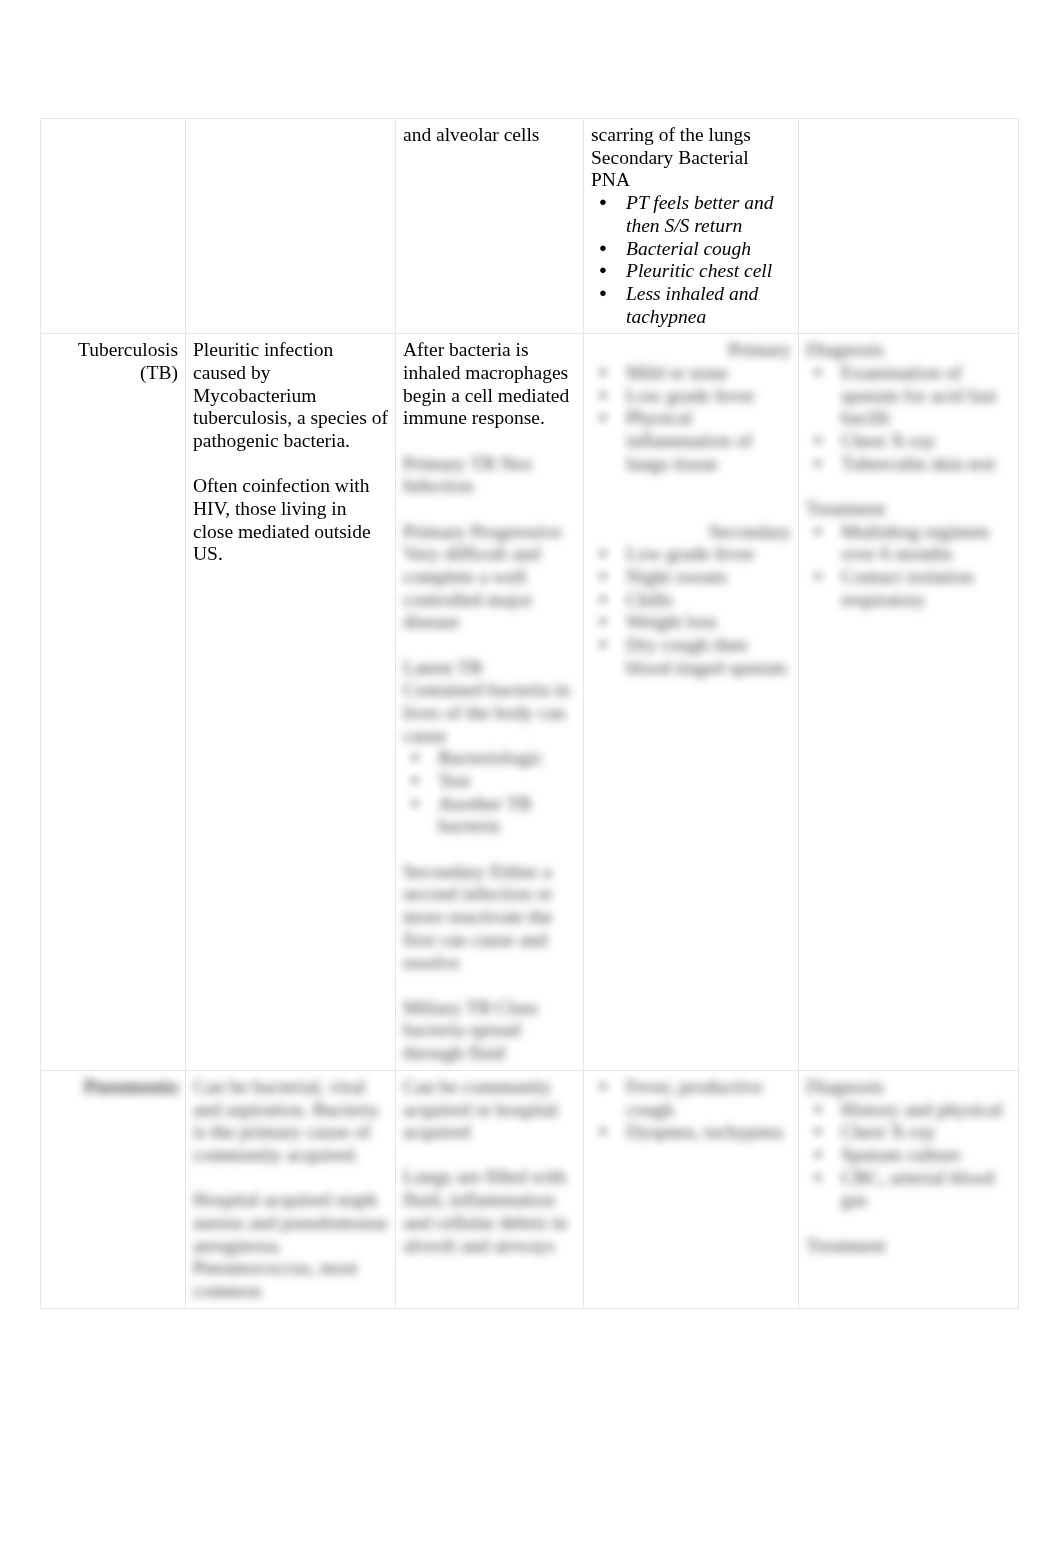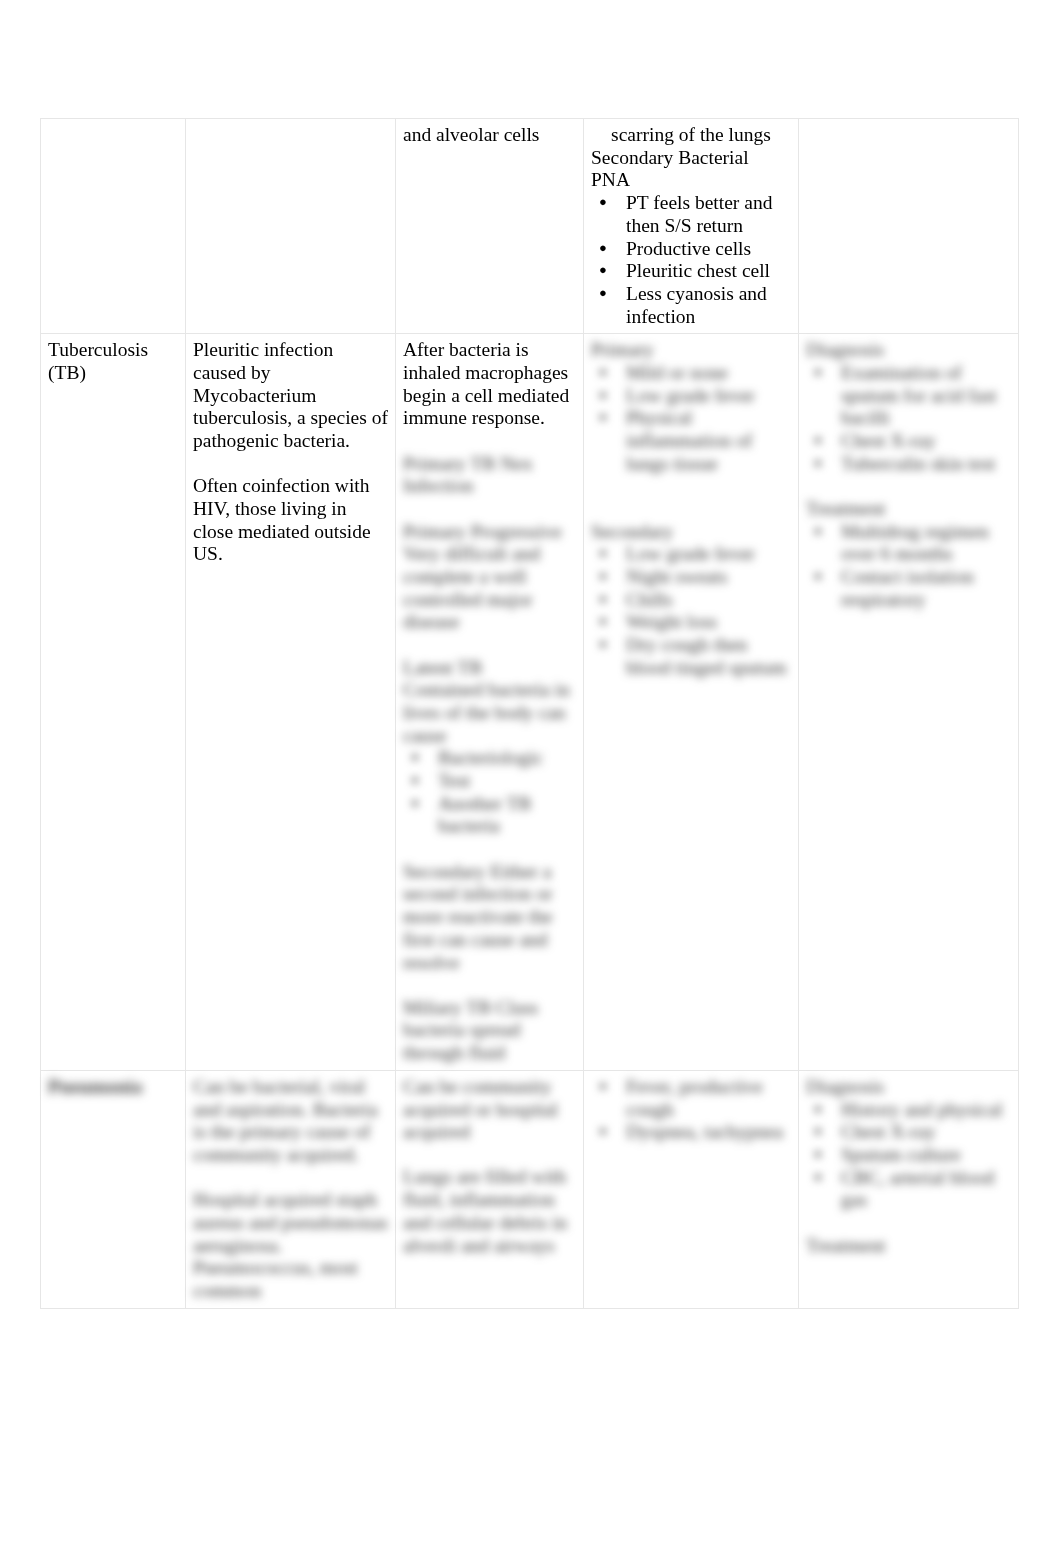--- a/index.html
+++ b/index.html
@@ -47,36 +47,37 @@
   col.c2 { width: 210px; }
   col.c3 { width: 188px; }
   col.c4 { width: 215px; }
   col.c5 { width: 220px; }
 
   
   tr.r-top    td { height: 190px; }
   tr.r-tb     td { height: 680px; }
   tr.r-pneumo td { height: 196px; }
 
-  .center { text-align: left; }
-  .right  { text-align: center; }
+  .center { text-align: right; }
+  .right  { text-align: left; }
   .bold   { font-weight: bold; }
 
   p.blk {
     margin: 0 0 0 0;
   }
   p.gap {
     margin: 0 0 0 0;
     height: 22.5px;
   }
 
   ul.bul {
     margin: 0;
     padding: 0;
     list-style: none;
+    font-style: italic;
   }
   ul.bul > li {
     position: relative;
     padding-left: 35px;
     margin: 0;
     line-height: 1.165;
   }
   ul.bul > li::before {
     content: "\25CF";
     position: absolute;
@@ -142,23 +143,23 @@
 
         <td>
           <p class="blk">and alveolar cells</p>
         </td>
 
         <td>
           <p class="blk right">scarring of the lungs</p>
           <p class="blk">Secondary Bacterial PNA</p>
           <ul class="bul">
             <li>PT feels better and then S/S return</li>
-            <li>Productive cells</li>
+            <li>Bacterial cough</li>
             <li>Pleuritic chest cell</li>
-            <li>Less cyanosis and infection</li>
+            <li>Less inhaled and tachypnea</li>
           </ul>
         </td>
 
         <td>
           <span></span>
         </td>
       </tr>
 
       <tr class="r-tb">
 

